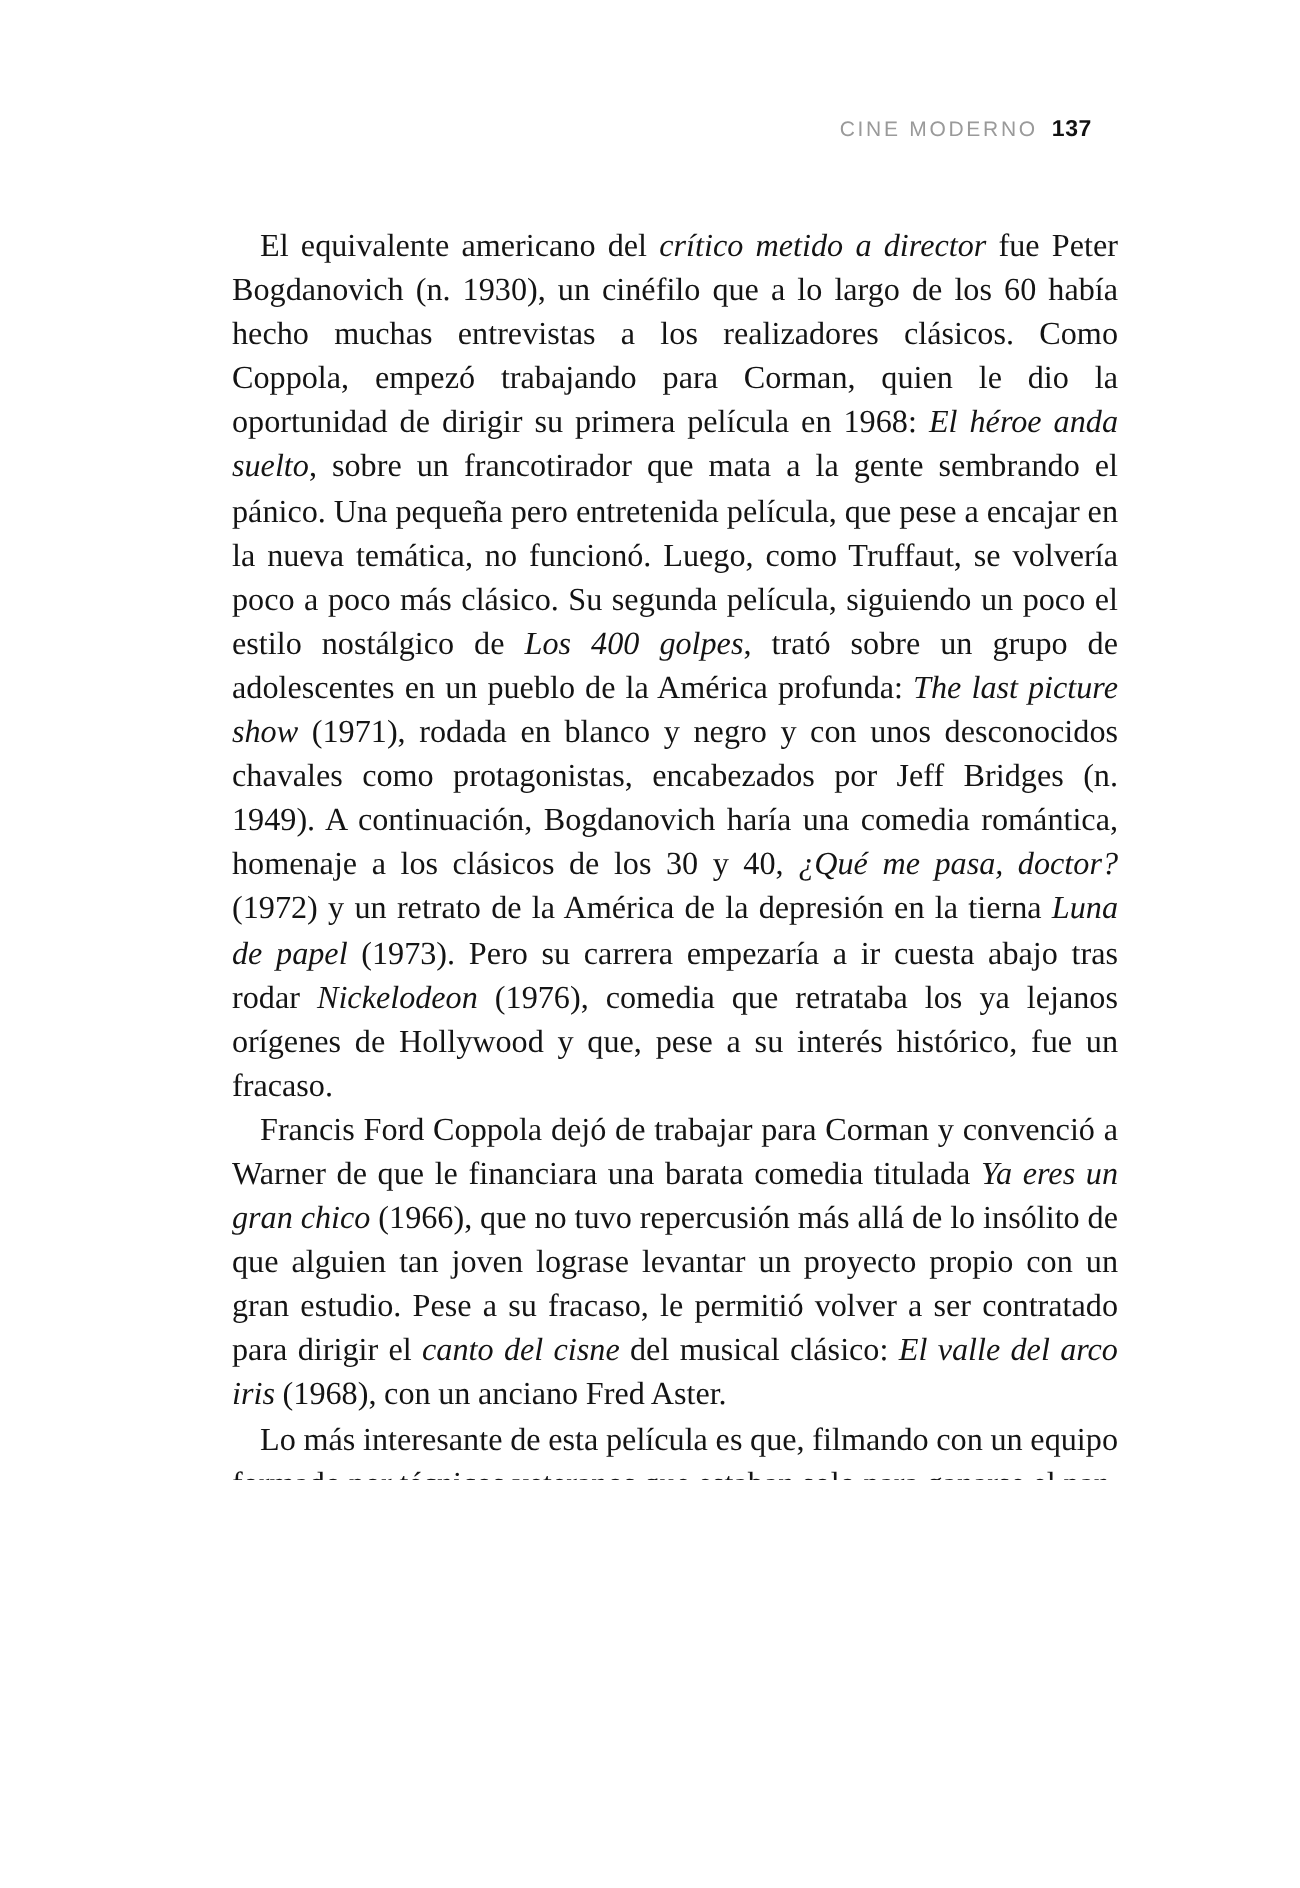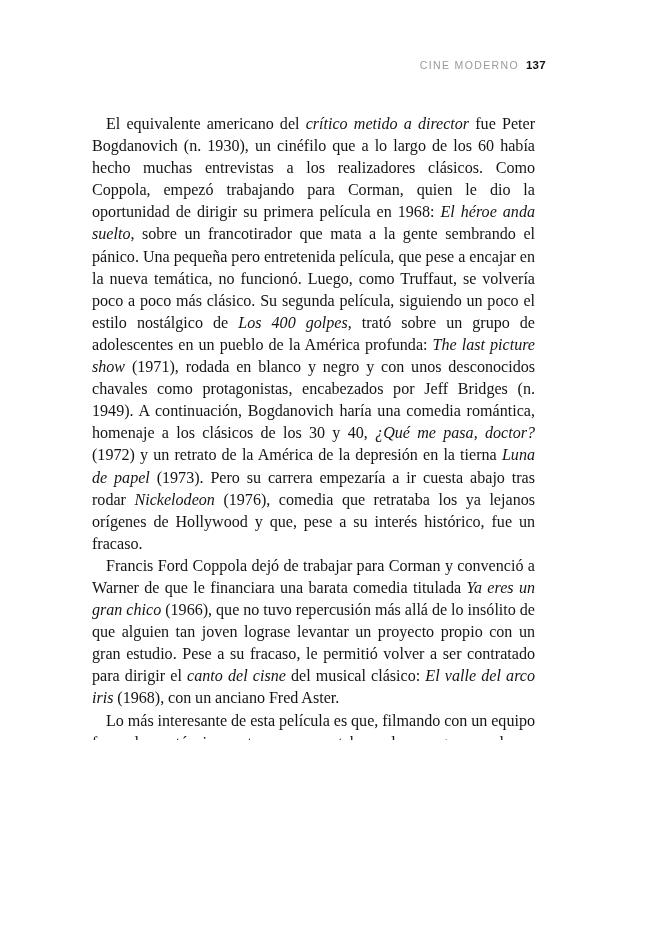--- a/index.html
+++ b/index.html
@@ -35,21 +35,21 @@
   .running-head .folio {
     color: #111111;
     font-weight: 700;
     letter-spacing: 0.3px;
     margin-left: 7px;
     font-size: 11.5px;
   }
   .text-column {
     position: absolute;
     top: 113px;
-    left: 92px;
+    left: 116px;
     width: 443px;
   }
   p.body-par {
     margin: 0;
     text-align: justify;
     text-justify: inter-word;
     text-indent: 14px;
     font-size: 16.1px;
     line-height: 22.1px;
     hyphens: manual;

